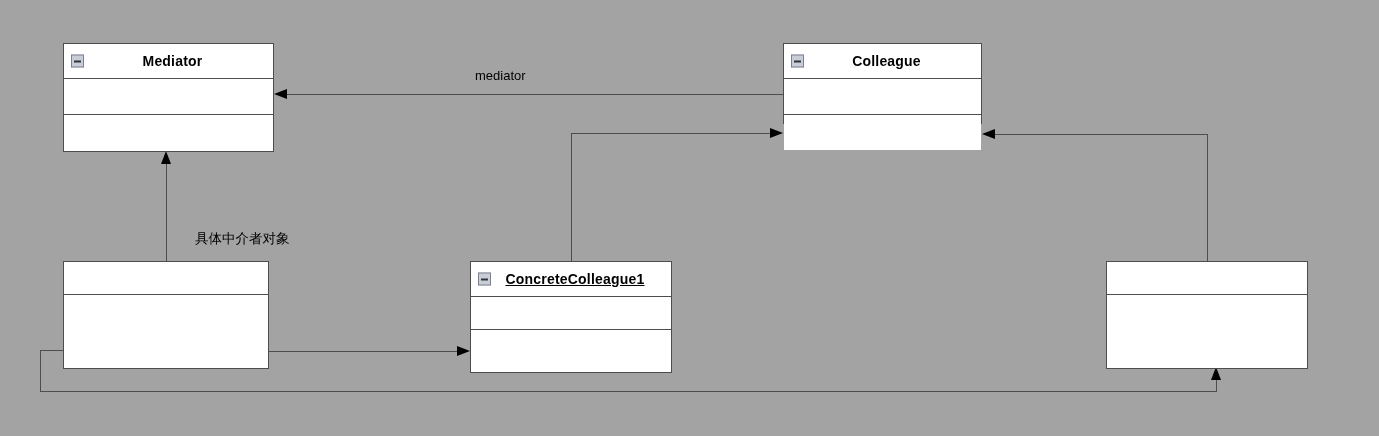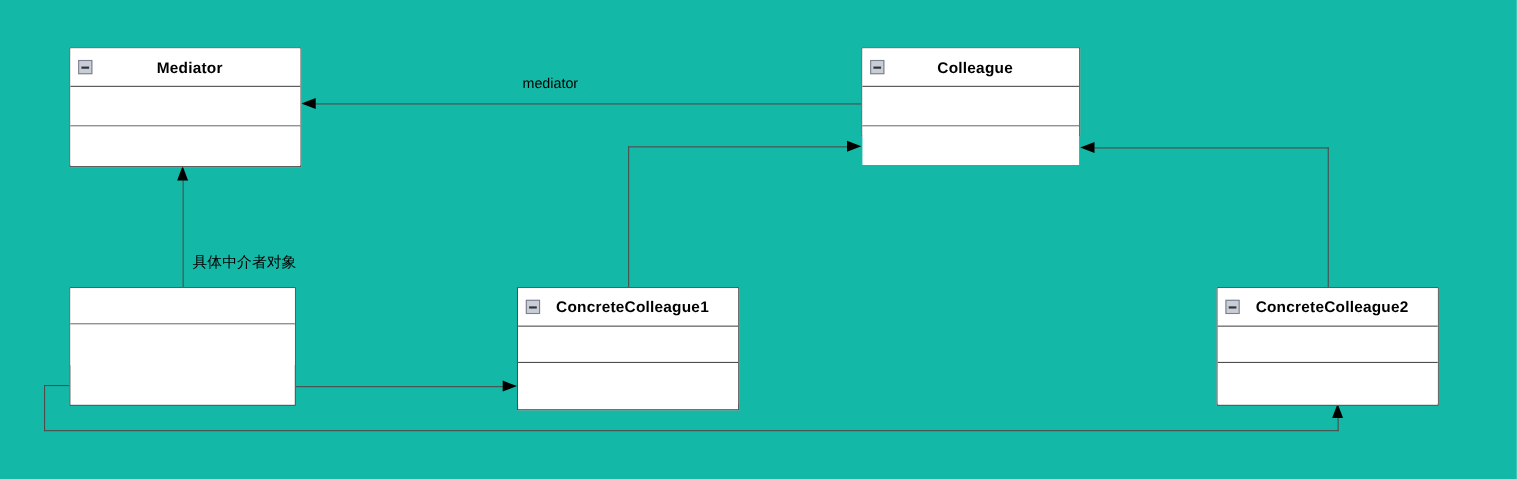--- a/index.html
+++ b/index.html
@@ -7,21 +7,21 @@
     padding: 0;
     background: #ffffff;
   }
   body {
     font-family: "Liberation Sans", "DejaVu Sans", sans-serif;
   }
   #canvas {
     position: relative;
     width: 1379px;
     height: 436px;
-    background: #14b8a6;
+    background: #a3a3a3;
     overflow: hidden;
   }
 
   
   .uml-class {
     position: absolute;
     box-sizing: border-box;
     background: #ffffff;
     border: 1.6px solid #4d4d4d;
     z-index: 5;
@@ -113,20 +113,21 @@
     z-index: 4;
     background: transparent;
   }
   .label-en {
     font-size: 13px;
     font-family: "Liberation Sans", "DejaVu Sans", sans-serif;
   }
   .label-cn {
     font-size: 13.5px;
     font-family: "DejaVu Sans", "Liberation Sans", sans-serif;
+    margin-left: 20px;
   }
 </style>
 </head>
 <body>
 
 <div id="canvas">
 
   <div class="uml-class" style="left:63px; top:43px; width:211px; height:109px;">
     <div class="uml-title-row">
       <span class="collapse-icon"></span>
@@ -143,34 +144,30 @@
     </div>
     <div class="uml-compartment divided" style="height:36px;"></div>
     <div class="uml-compartment" style="height:35px;"></div>
   </div>
 
   <div class="uml-class" style="left:63px; top:261px; width:206px; height:108px;">
     <div class="uml-compartment divided" style="height:33px;"></div>
     <div class="uml-compartment" style="height:37px;"></div>
   </div>
 
-  <div class="uml-class" style="left:470px; top:261px; width:202px; height:112px;">
+  <div class="uml-class" style="left:470px; top:261px; width:202px; height:112px;text-decoration:underline;">
     <div class="uml-title-row">
       <span class="collapse-icon"></span>
       <span class="uml-title">ConcreteColleague1</span>
     </div>
     <div class="uml-compartment divided" style="height:33px;"></div>
     <div class="uml-compartment" style="height:37px;"></div>
   </div>
 
   <div class="uml-class" style="left:1106px; top:261px; width:202px; height:108px;">
-    <div class="uml-title-row">
-      <span class="collapse-icon"></span>
-      <span class="uml-title">ConcreteColleague2</span>
-    </div>
     <div class="uml-compartment divided" style="height:33px;"></div>
     <div class="uml-compartment" style="height:37px;"></div>
   </div>
 
   <div class="edge-h" style="left:276px; top:94px; width:508px;"></div>
   <div class="arrow arrow-left" style="left:274px; top:88.5px;"></div>
   <div class="label label-en" style="left:475px; top:68px;">mediator</div>
 
   <div class="edge-v" style="left:166px; top:154px; width:1.4px; height:107px;"></div>
   <div class="arrow arrow-up" style="left:161.2px; top:151px;"></div>

